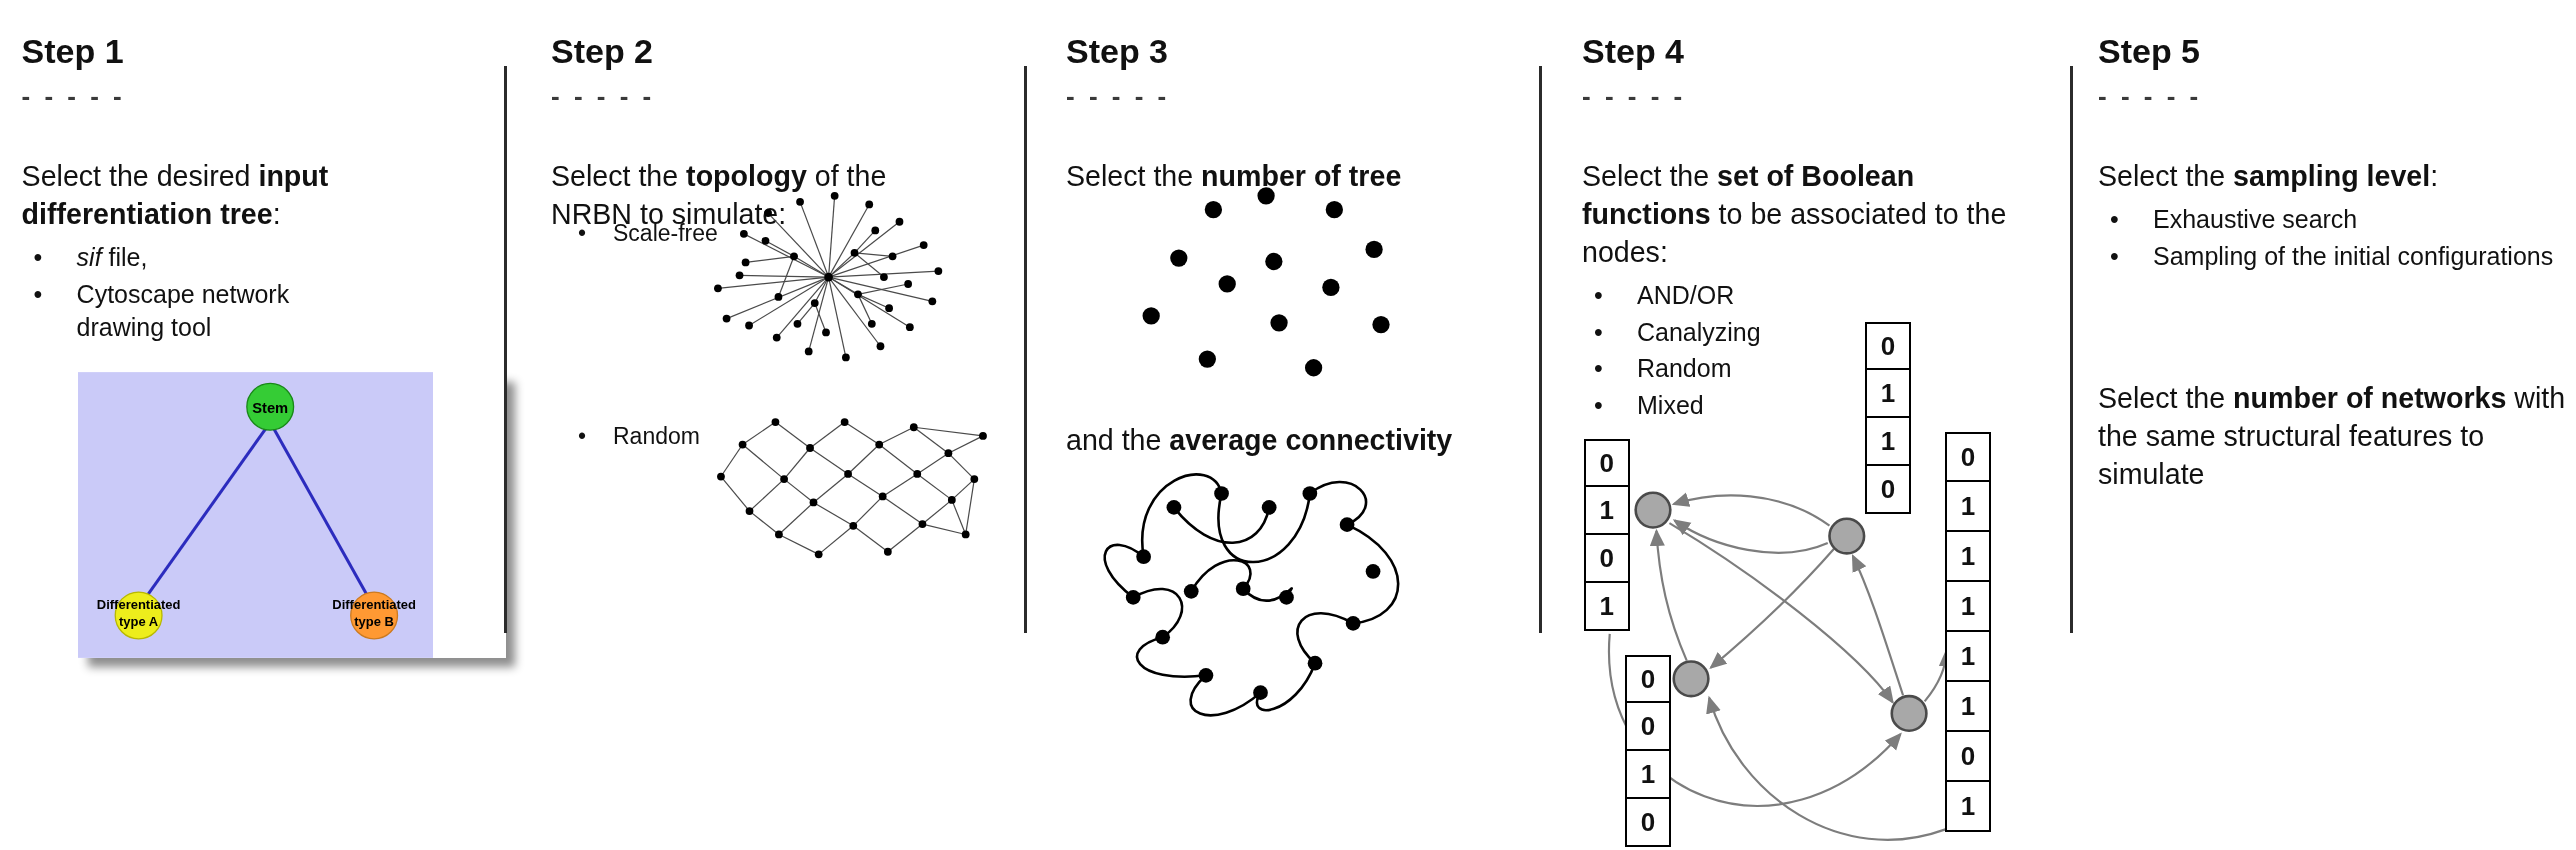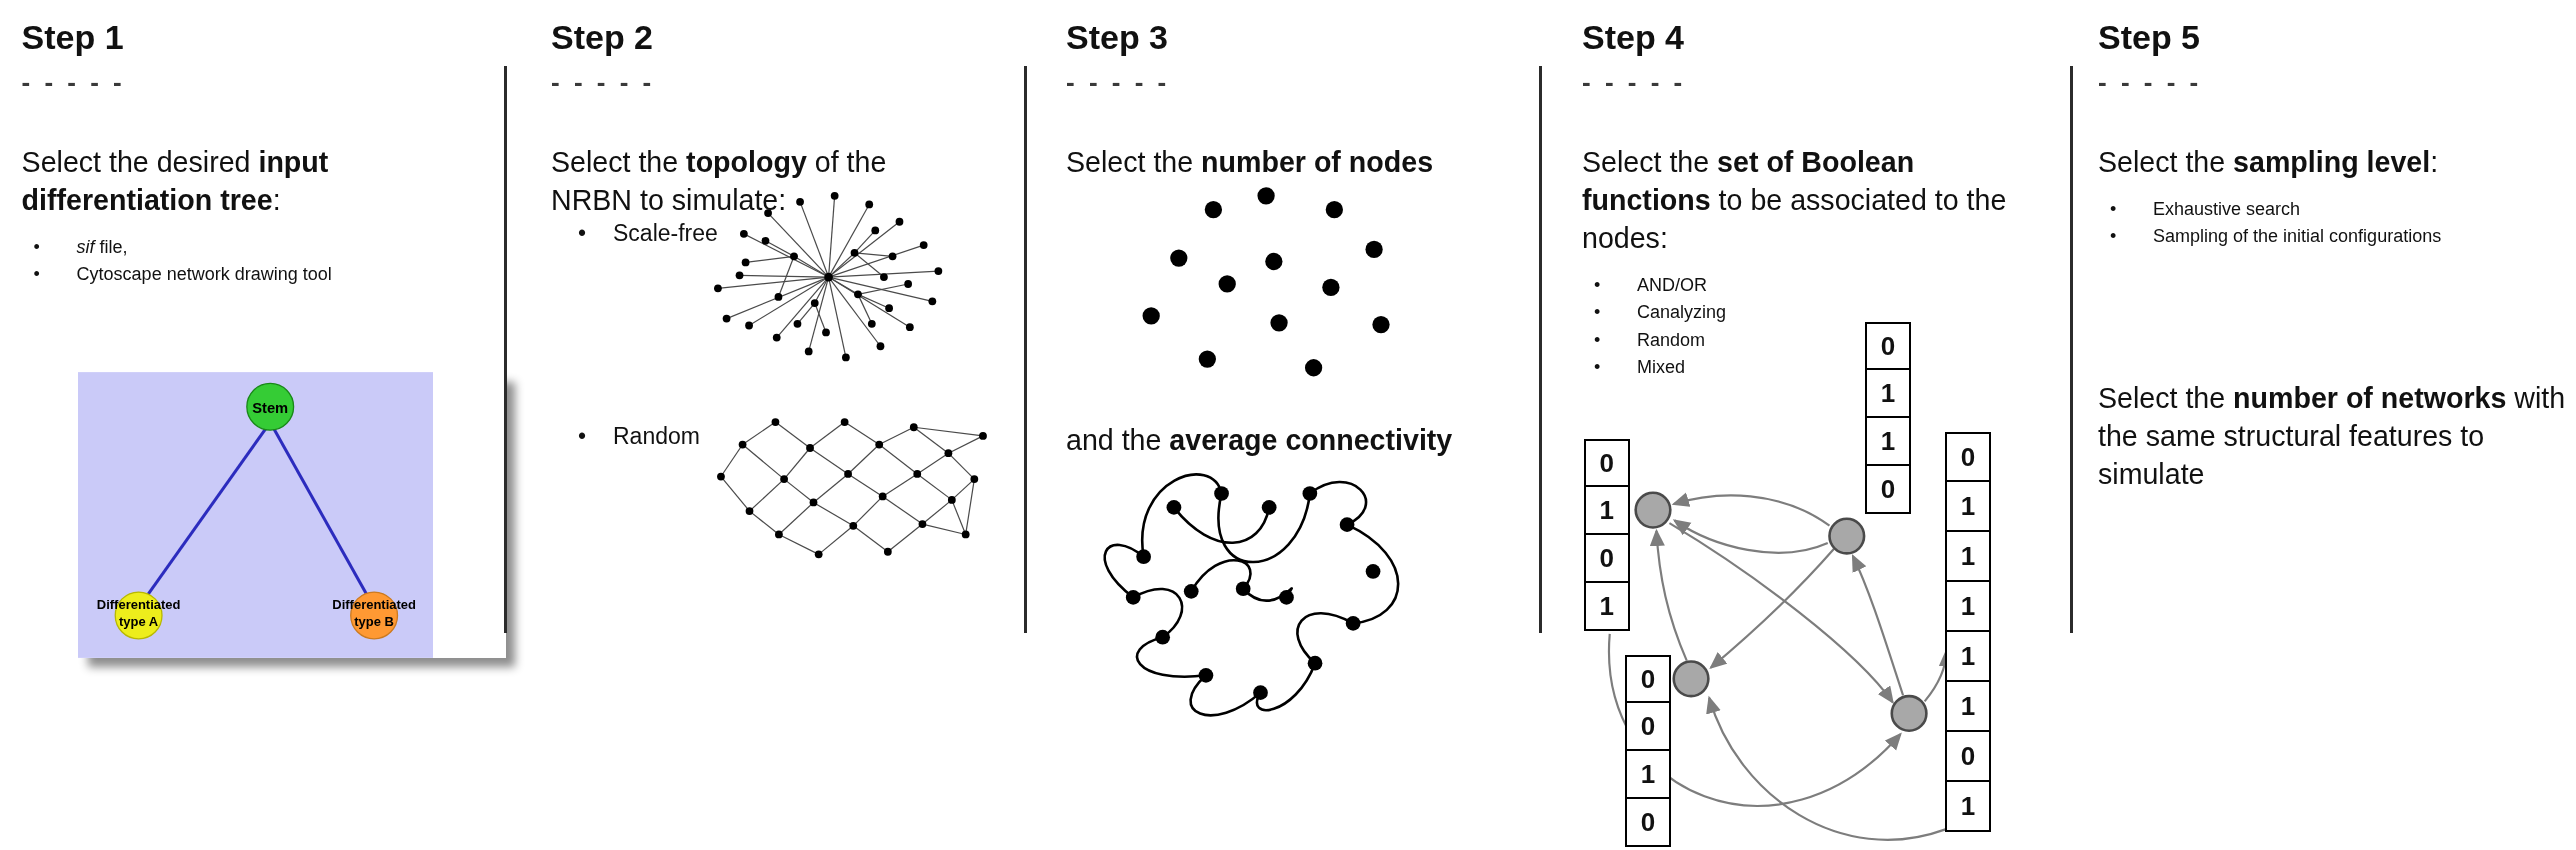--- a/index.html
+++ b/index.html
@@ -4,27 +4,27 @@
 <style>
   html,body{margin:0;padding:0;}
   body{
     width:2576px;height:851px;
     background:#ffffff;
     font-family:"Liberation Sans", sans-serif;
     color:#111;
     position:relative;
     overflow:hidden;
   }
-  .col{position:absolute;top:19px;}
+  .col{position:absolute;top:33px;}
   .step-title{font-weight:bold;font-size:34px;line-height:1.1;}
   .dashes{font-weight:bold;font-size:26px;letter-spacing:3.5px;color:#3a3a3a;margin-top:10.4px;}
   .body-text{font-size:28.6px;line-height:1.33;margin-top:45px;}
   .body-text b{font-weight:bold;}
   .abs{position:absolute;}
-  ul.bullets{list-style:none;margin:17px 0 0 0;padding:0;font-size:18px;line-height:1.33;}
+  ul.bullets{list-style:none;margin:8px 0 0 0;padding:0;font-size:25px;line-height:1.33;}
   ul.bullets li{position:relative;padding-left:55px;margin-top:3.5px;}
   ul.bullets li::before{content:"\2022";position:absolute;left:12px;}
   .abs-bullet{position:absolute;font-size:23px;line-height:1.33;padding-left:35px;}
   .abs-bullet::before{content:"\2022";position:absolute;left:0;}
   .divider{position:absolute;top:66px;height:567px;width:2.6px;background:#2b2b2b;}
   .tree-figure{position:absolute;box-shadow:10.4px 10.4px 8.7px rgba(0,0,0,0.45);}
   .diagram{position:absolute;}
   .ttable{position:absolute;display:flex;flex-direction:column;}
   .cell{
     box-sizing:border-box;width:46px;height:48px;
@@ -216,21 +216,21 @@
     <circle cx="298" cy="152" r="4.5"></circle>
       <circle cx="318" cy="38" r="4.5"></circle>
   </g>
 </svg>
 
 <div class="divider" style="left:1024px;"></div>
 
 <div class="col" style="left:1066px;width:472px;">
   <div class="step-title">Step 3</div>
   <div class="dashes">- - - - -</div>
-  <div class="body-text"><span>Select the </span><b>number of nodes</b><span></span></div>
+  <div class="body-text"><span>Select the </span><b>number of tree</b><span></span></div>
 </div>
 
 <svg class="abs" style="left:1125px;top:182px;" width="277" height="216" viewBox="0 0 320 250">
   <g fill="#000">
     <circle cx="30" cy="155" r="10"></circle>
       <circle cx="62" cy="88" r="10"></circle>
       <circle cx="95" cy="205" r="10"></circle>
     <circle cx="102" cy="32" r="10"></circle>
       <circle cx="118" cy="118" r="10"></circle>
       <circle cx="163" cy="16" r="10"></circle>

